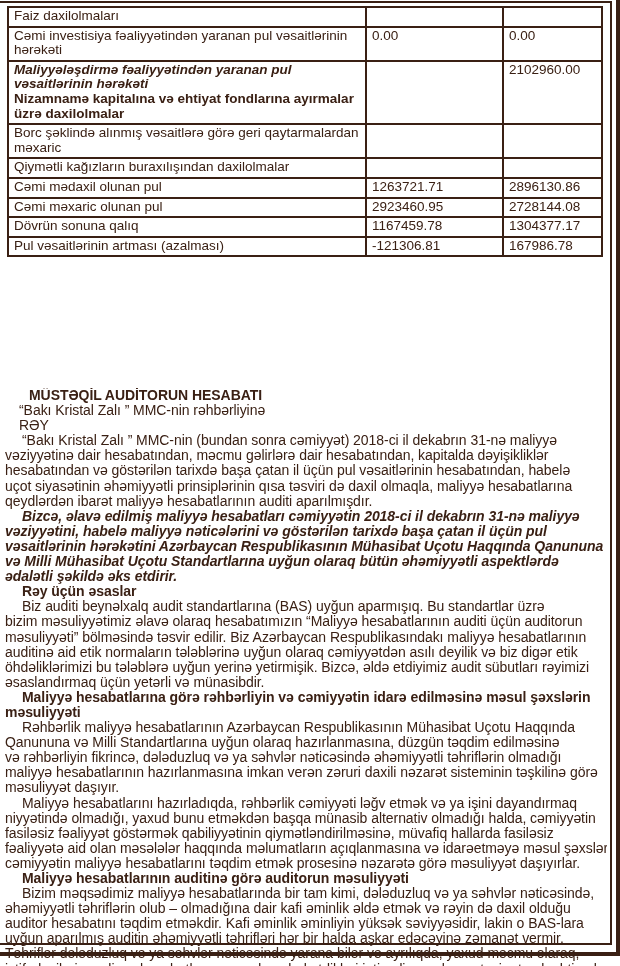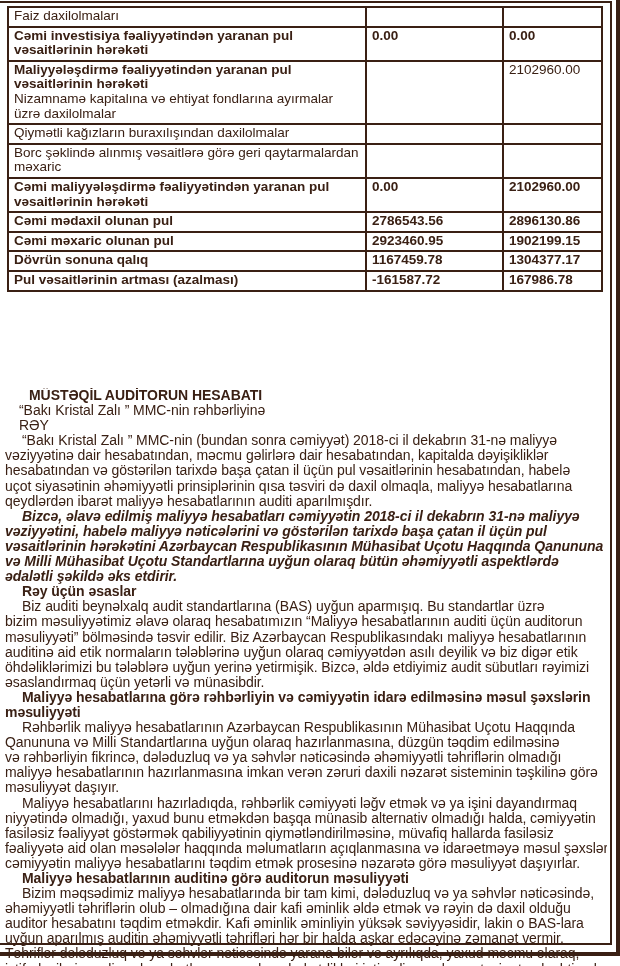--- a/index.html
+++ b/index.html
@@ -39,23 +39,23 @@
     font-size: 13.5px;
     line-height: 14.6px;
     color: #3a2014;
   }
   table.cashflow td {
     border: 2px solid #3a2014;
     padding: 1px 4px 2px 5px;
     vertical-align: top;
     overflow: hidden;
   }
-  table.cashflow tr.b td { font-weight: bold; }
-  .cell-emph { font-weight: bold; }
-  .cell-note { font-weight: normal; font-style: normal; }
+  table.cashflow tr.b td { font-weight: normal; }
+  .cell-emph { font-weight: bold; font-style: italic; }
+  .cell-note { font-weight: bold; font-style: normal; }
   td.v-mid { vertical-align: middle; }
 
   
   .report {
     position: absolute; left: 5px; top: 340px;
     width: 602px;
     font-size: 14px;
     line-height: 15.1px;
     letter-spacing: -0.05px;
     overflow: hidden;
@@ -97,52 +97,47 @@
       </tr>
       <tr>
         <td>
           <div class="cell-emph">Maliyyələşdirmə fəaliyyətindən yaranan pul vəsaitlərinin hərəkəti</div>
           <div class="cell-note">Nizamnamə kapitalına və ehtiyat fondlarına ayırmalar üzrə daxilolmalar</div>
         </td>
         <td></td>
         <td class="v-mid">2102960.00</td>
       </tr>
       <tr>
+        <td>Borc şəklində alınmış vəsaitlərə görə geri qaytarmalardan məxaric</td>
+        <td></td>
+        <td></td>
+      </tr>
+      <tr>
         <td>Qiymətli kağızların buraxılışından daxilolmalar</td>
         <td></td>
         <td></td>
       </tr>
-      <tr>
-        <td>Borc şəklində alınmış vəsaitlərə görə geri qaytarmalardan məxaric</td>
-        <td></td>
-        <td></td>
-      </tr>
-      <tr class="b">
-        <td>Cəmi maliyyələşdirmə fəaliyyətindən yaranan pul vəsaitlərinin hərəkəti</td>
-        <td>0.00</td>
-        <td>2102960.00</td>
-      </tr>
       <tr class="b">
         <td>Cəmi mədaxil olunan pul</td>
-        <td>2786543.56</td>
+        <td>1263721.71</td>
         <td>2896130.86</td>
       </tr>
       <tr class="b">
         <td>Cəmi məxaric olunan pul</td>
         <td>2923460.95</td>
-        <td>1902199.15</td>
+        <td>2728144.08</td>
       </tr>
       <tr class="b">
         <td>Dövrün sonuna qalıq</td>
         <td>1167459.78</td>
         <td>1304377.17</td>
       </tr>
       <tr class="b">
         <td>Pul vəsaitlərinin artması (azalması)</td>
-        <td>-161587.72</td>
+        <td>-121306.81</td>
         <td>167986.78</td>
       </tr>
     </tbody>
   </table>
 
   <div class="report">
     <div class="t-title">MÜSTƏQİL AUDİTORUN HESABATI</div>
     <div class="t-addr">“Bakı Kristal Zalı ” MMC-nin rəhbərliyinə</div>
     <div class="t-ray">RƏY</div>
     <div class="t-para">“Bakı Kristal Zalı ” MMC-nin (bundan sonra cəmiyyət) 2018-ci il dekabrın 31-nə maliyyə

